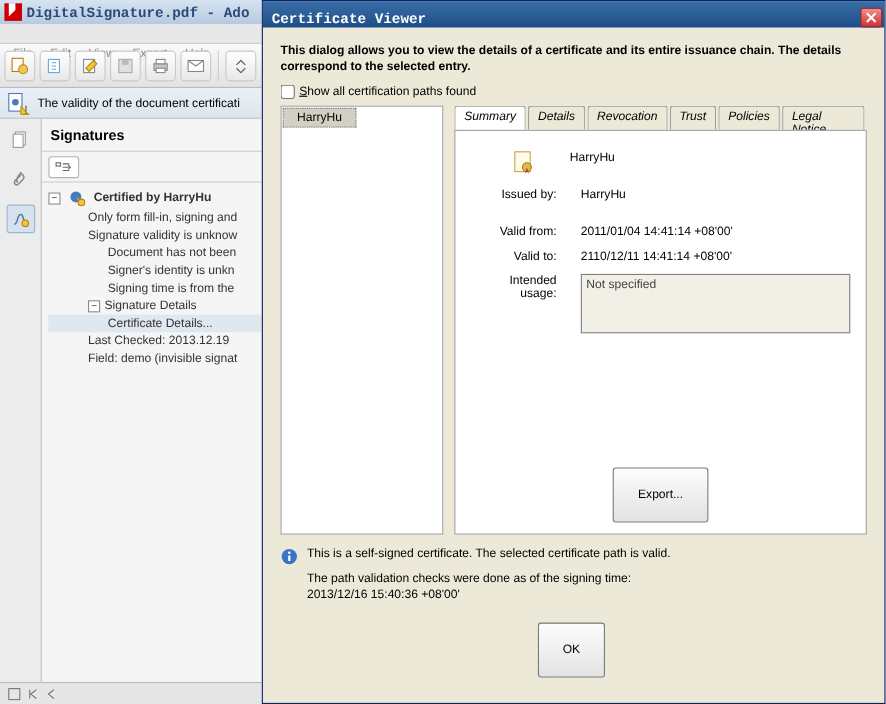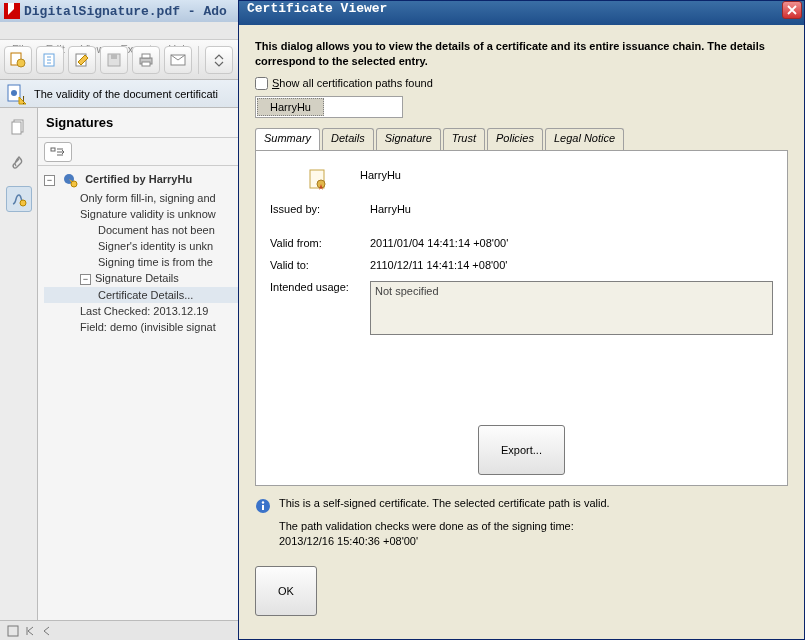--- a/index.html
+++ b/index.html
@@ -32,48 +32,48 @@
   .tree-line { padding:2px 0; white-space:nowrap; }
   .tree-line.level0{padding-left:0;} .tree-line.level1{padding-left:36px;} .tree-line.level2{padding-left:54px;}
   .tree-line.selected{background:#dfe7ef;}
   .expander{display:inline-block;width:11px;height:11px;border:1px solid #8a8a8a;background:#fff;text-align:center;line-height:9px;font-size:9px;color:#333;margin-right:4px;vertical-align:middle;}
   .cert-badge{display:inline-block;width:16px;height:16px;vertical-align:middle;margin-right:4px;}
   .adobe-bottom{position:absolute;left:0;bottom:0;height:20px;width:238px;background:#e6e6e6;border-top:1px solid #bbb;display:flex;align-items:center;padding:0 6px;gap:3px;}
   .sb-ico{width:14px;height:14px;display:flex;align-items:center;justify-content:center;}
 
   
   .cert-dialog { position:absolute; left:238px; top:0; width:567px; height:640px; background:#ece9d8; border:1px solid #0a246a; }
-  .cert-titlebar { height:24px; background:linear-gradient(#3a6ea5,#1e4e8a); display:flex; align-items:flex-start; justify-content:space-between; padding:0 2px 0 8px;gap:12px;}
+  .cert-titlebar { height:24px; background:linear-gradient(#3a6ea5,#1e4e8a); display:flex; align-items:flex-end; justify-content:space-between; padding:0 2px 0 8px;gap:12px;}
   .cert-titlebar .title{ color:#fff; font-family:"Courier New",monospace; font-size:13px; font-weight:bold;}
   .close-btn{ width:20px; height:18px; background:linear-gradient(#f09090,#d03030); border:1px solid #9b2a2a; border-radius:3px; color:#fff; display:flex;align-items:center;justify-content:center; font-weight:bold;}
   .close-btn svg{display:block;}
   .cert-content{ padding:14px 16px 10px 16px; }
   .cert-intro{ font-size:11px; line-height:1.35; margin-bottom:8px; }
   .cert-chk{ display:flex; align-items:center; gap:4px; margin-bottom:6px;}
   .cert-chk input{width:13px;height:13px;}
   .cert-chk label span{text-decoration:underline;}
-  .cert-columns{ display:flex; gap:10px; height:390px;flex-direction:column;}
+  .cert-columns{ display:flex; gap:10px; height:390px;}
   .cert-tree{ width:148px; border:1px solid #a0a0a0; background:#fff;}
   .cert-tree .sel{ background:#d3d0c3; border:1px dotted #808080; margin:1px; padding:2px 12px; display:inline-block;}
   .tab-panel{ flex:1; display:flex; flex-direction:column;}
   .tab-strip{ display:flex; height:22px;}
   .tab{ border:1px solid #a0a0a0; border-bottom:none; background:#ece9d8; padding:3px 8px 0 8px; border-radius:3px 3px 0 0; margin-right:2px; font-size:11px;font-style:italic;}
   .tab.active{ background:#fff; position:relative; top:0; }
   .tab-body{ flex:1; border:1px solid #a0a0a0; background:#fff; padding:18px 14px 10px 14px; position:relative;}
   .summary-row{ display:flex; margin-bottom:10px; }
-  .summary-row .lbl{ width:100px; text-align:left; padding-right:2px; }
+  .summary-row .lbl{ width:100px; text-align:right; padding-right:22px; }
   .summary-row .val{ flex:1; }
   .cert-ico{ width:20px; height:22px; margin-left:38px; margin-right:32px; }
   .usage-box{ flex:1; height:54px; border:1px solid #808080; background:#f2f0e6; padding:3px 4px; font-size:11px; color:#444;}
   .export-btn,.ok-btn{ border:1px solid #7a7a7a; background:linear-gradient(#fdfdfd,#e2e2e2); border-radius:3px; padding:18px 22px; }
   .export-area{ text-align:center; position:absolute; bottom:10px; left:0; right:0;}
   .cert-footer{ margin-top:10px; display:flex; gap:8px;}
   .info-ico{ width:16px;height:16px; margin-top:2px;}
   .footer-text{ font-size:11px; line-height:1.4;}
-  .ok-row{ margin-top:16px; display:flex; justify-content:flex-start; padding-right:4px;}
+  .ok-row{ margin-top:16px; display:flex; justify-content:center; padding-right:4px;}
 </style>
 </head>
 <body>
 
 <div class="adobe-window">
   <div class="adobe-titlebar">
     <div class="pdf-icon"></div>
     <div class="adobe-title">DigitalSignature.pdf - Ado</div>
   </div>
   <div class="adobe-menus">
@@ -229,21 +229,21 @@
       <label><span>S</span><span style="text-decoration:none;">how all certification paths found</span></label>
     </div>
     <div class="cert-columns">
       <div class="cert-tree">
         <span class="sel">HarryHu</span>
       </div>
       <div class="tab-panel">
         <div class="tab-strip">
           <div class="tab active">Summary</div>
           <div class="tab">Details</div>
-          <div class="tab">Signature</div>
+          <div class="tab">Revocation</div>
           <div class="tab">Trust</div>
           <div class="tab">Policies</div>
           <div class="tab">Legal Notice</div>
         </div>
         <div class="tab-body">
           <div class="summary-row">
             <div class="cert-ico">
               <svg width="20" height="22" viewBox="0 0 20 22">
                   <rect x="2" y="1" width="14" height="18" fill="#fffaea" stroke="#c8a648"></rect>
                   <circle cx="13" cy="15" r="4" fill="#e2b74b" stroke="#a67a20"></circle>

